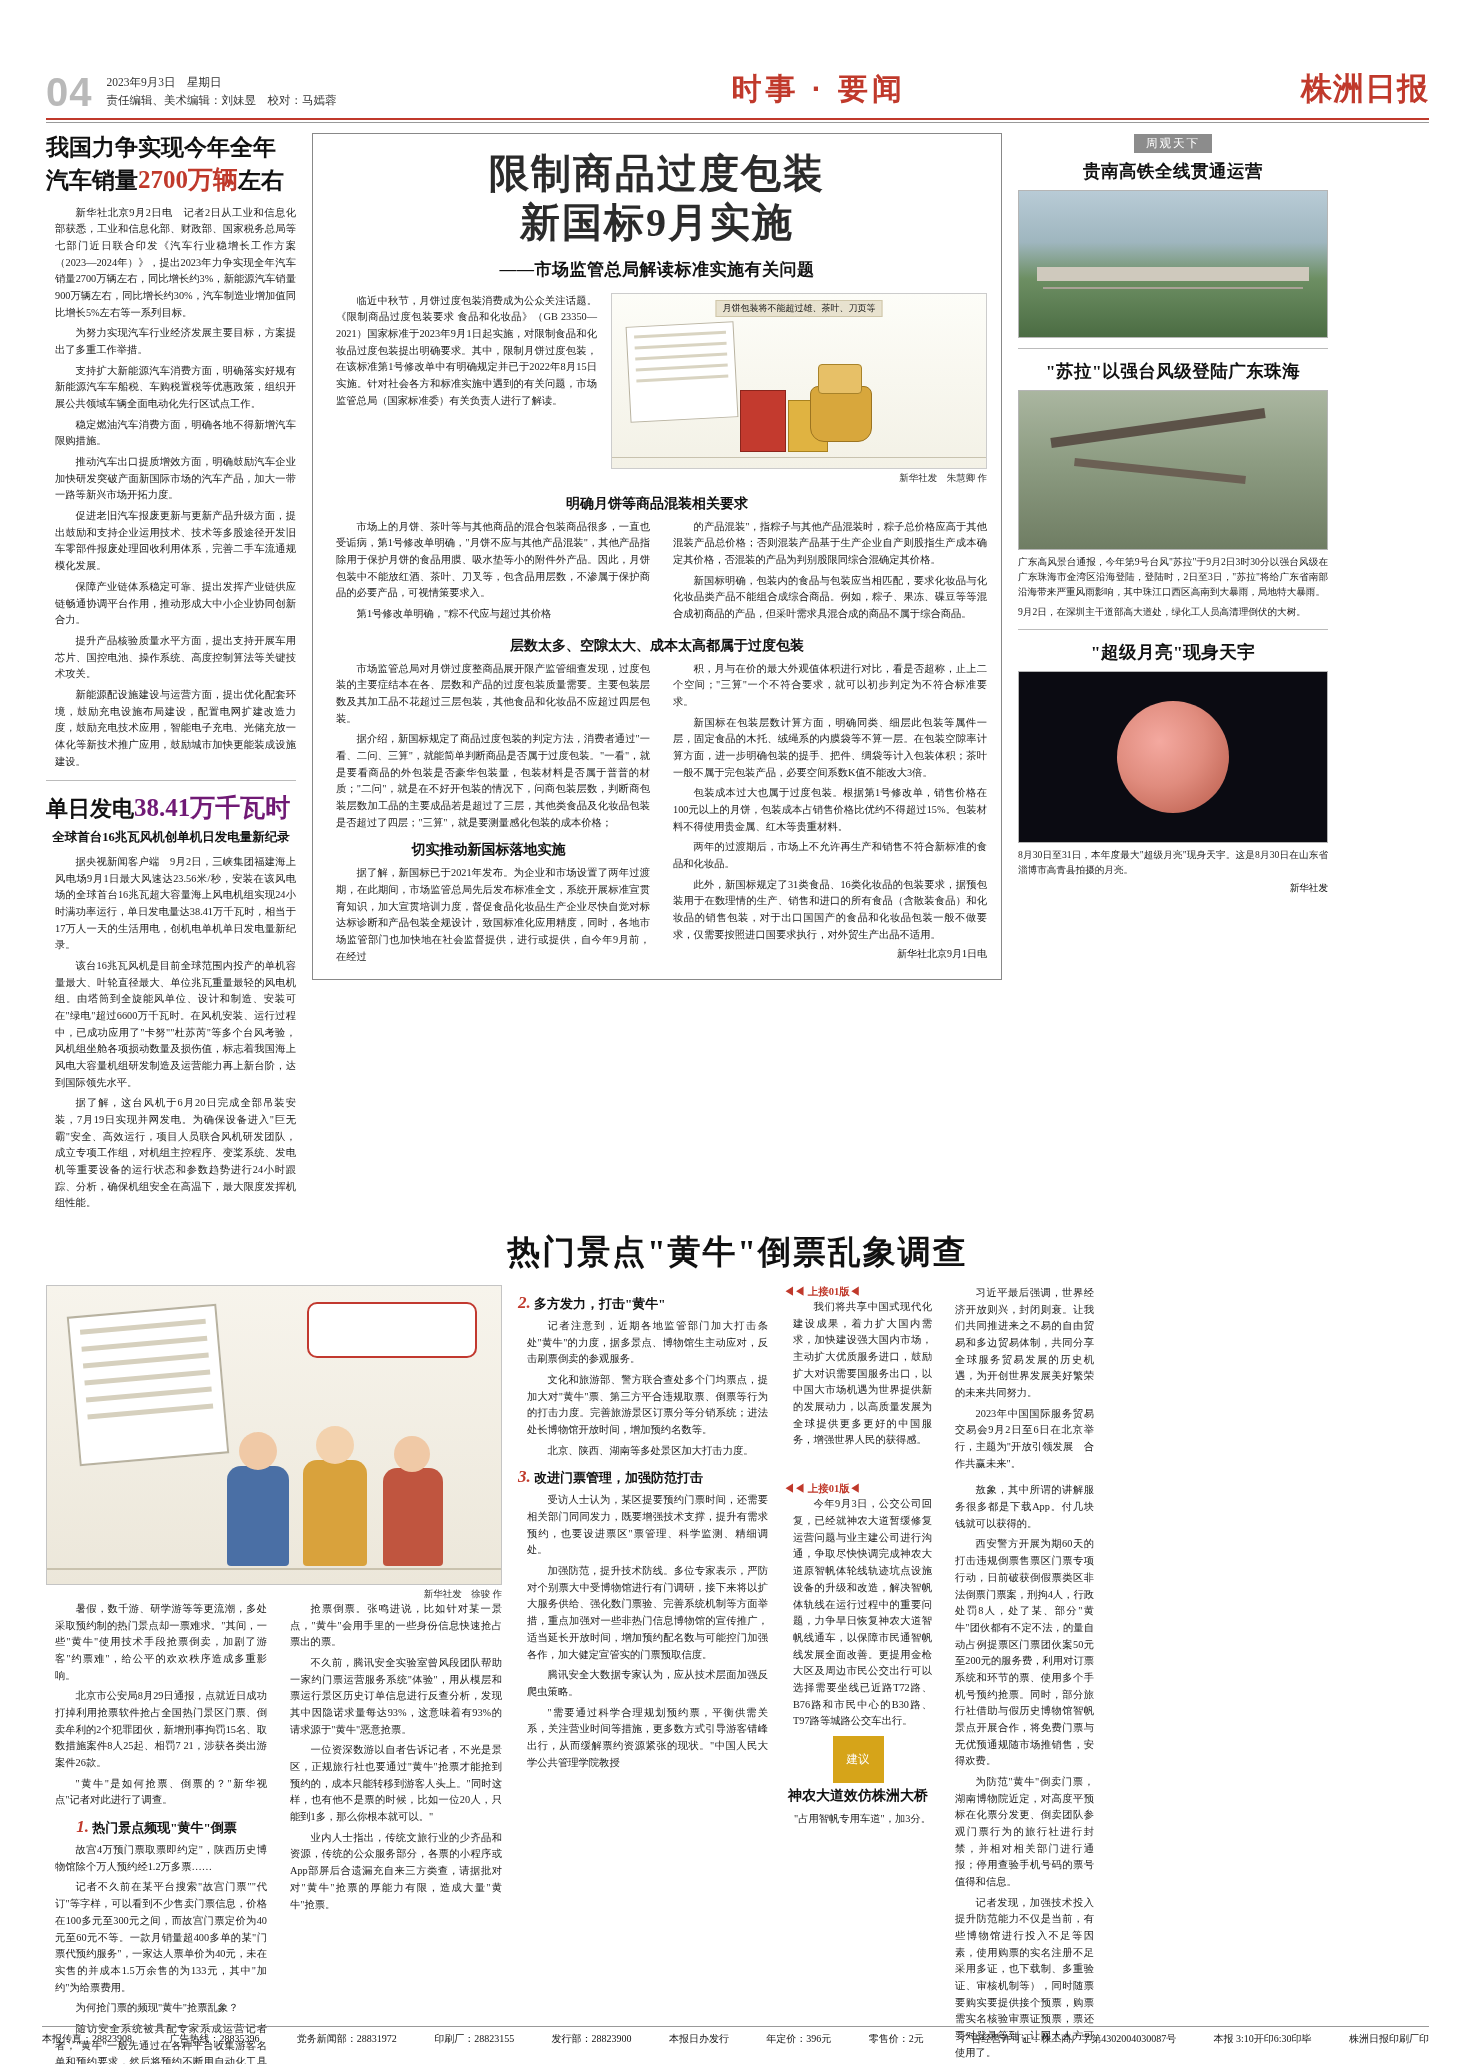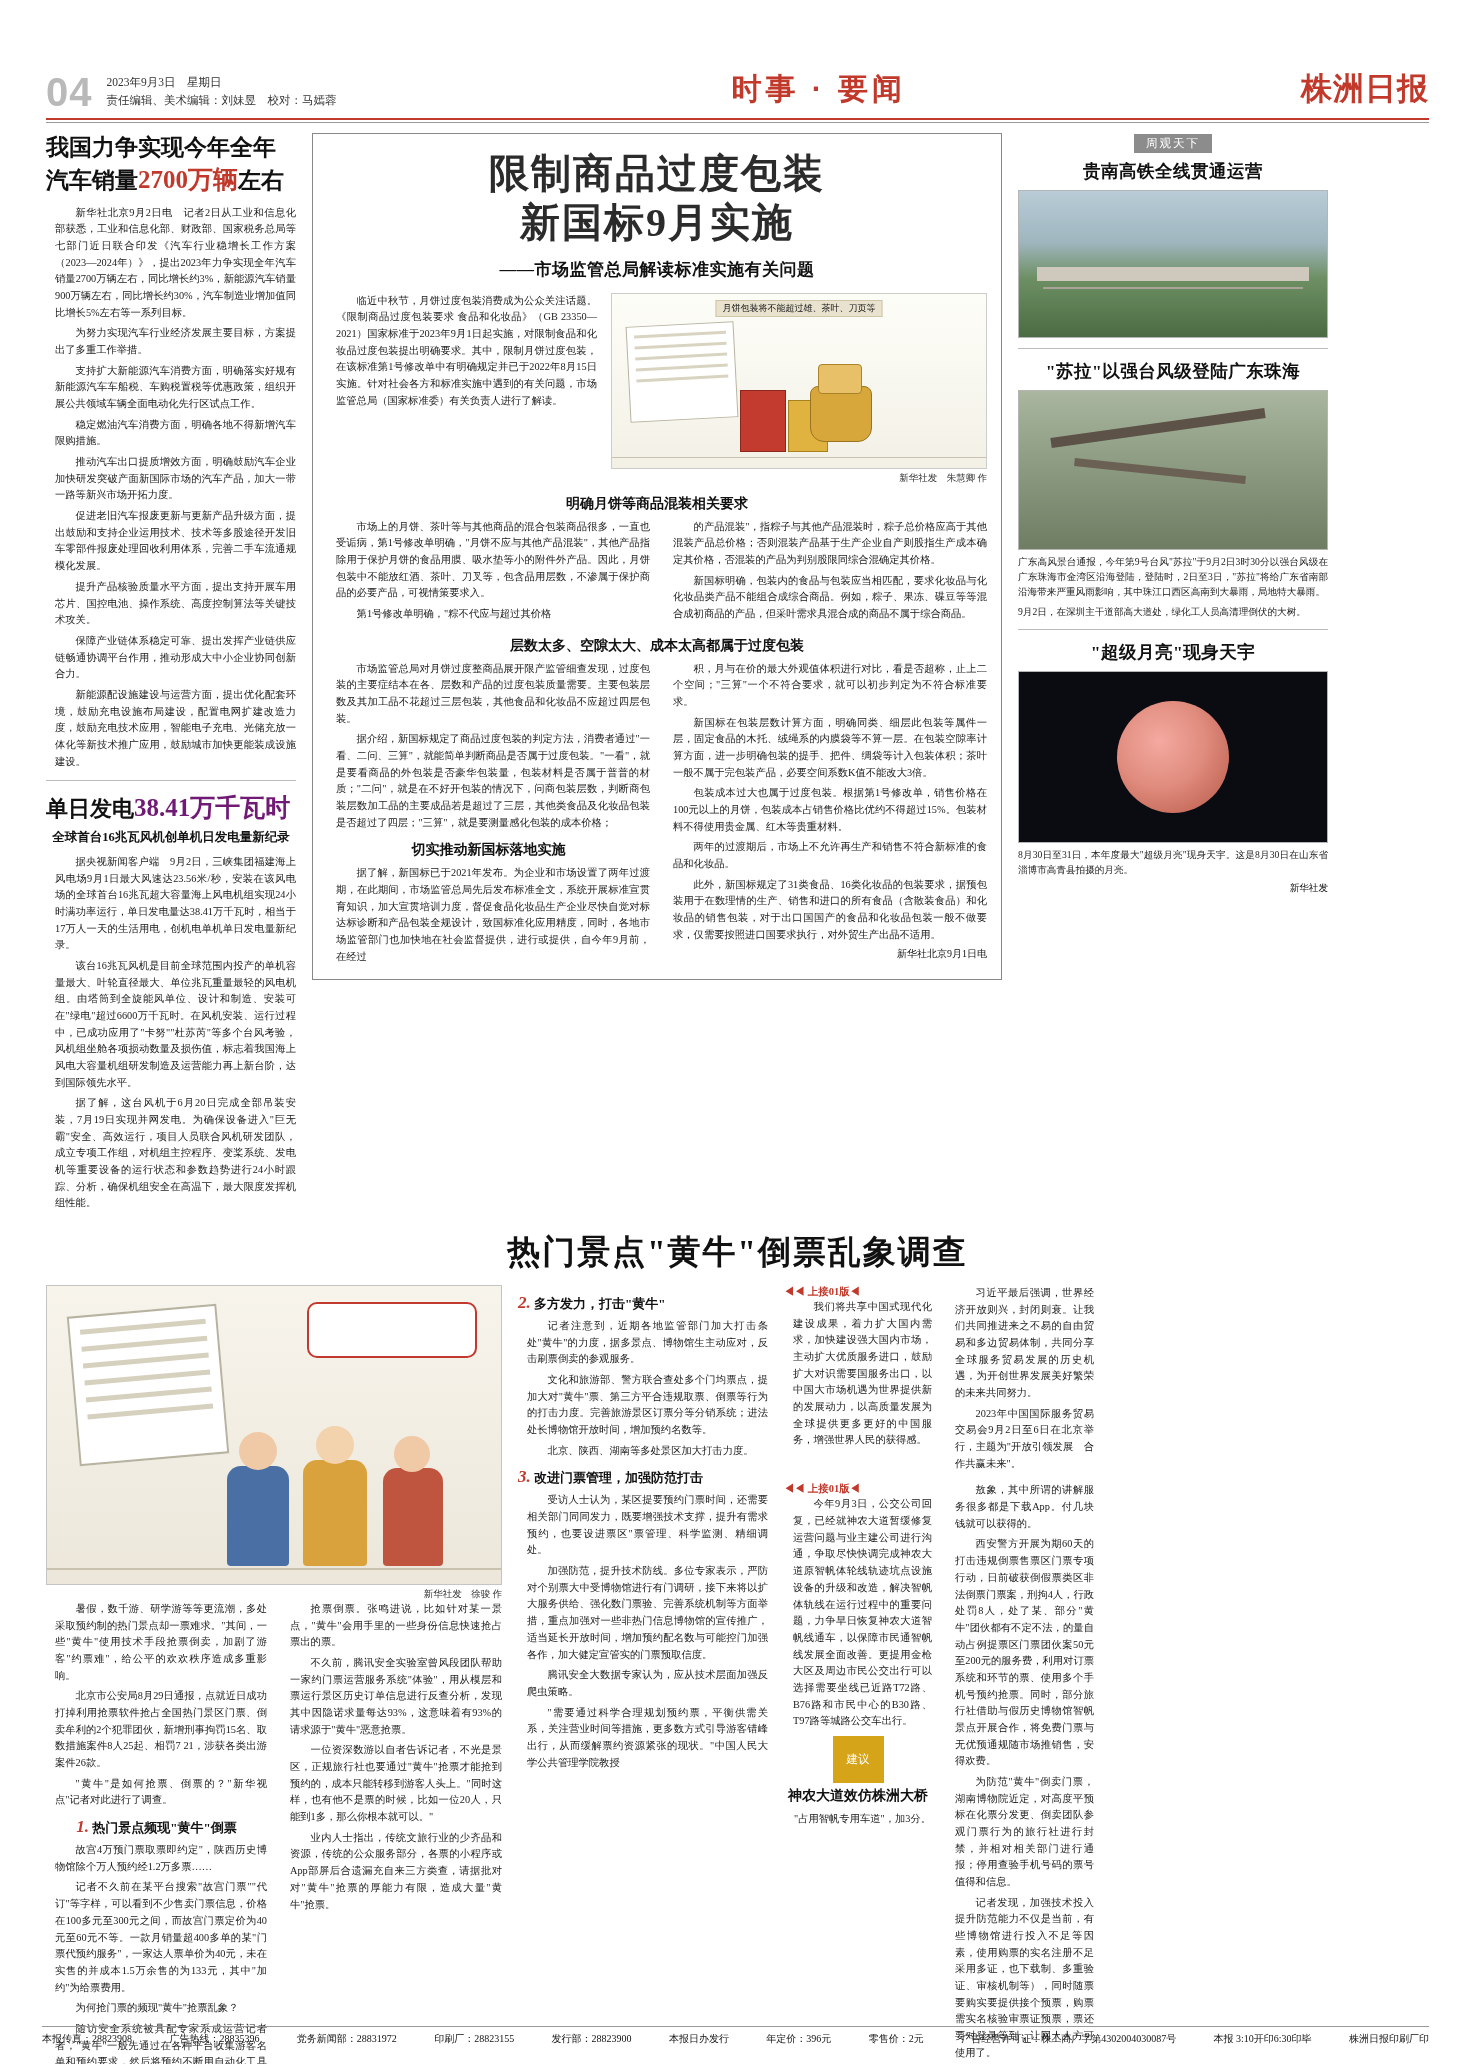--- a/index.html
+++ b/index.html
@@ -144,22 +144,22 @@
         <span>我国力争实现今年全年</span><br>
         <span>汽车销量</span><span class="num">2700万辆</span><span>左右</span>
       </div>
       <div class="body-text">
         <p>新华社北京9月2日电　记者2日从工业和信息化部获悉，工业和信息化部、财政部、国家税务总局等七部门近日联合印发《汽车行业稳增长工作方案（2023—2024年）》，提出2023年力争实现全年汽车销量2700万辆左右，同比增长约3%，新能源汽车销量900万辆左右，同比增长约30%，汽车制造业增加值同比增长5%左右等一系列目标。</p>
         <p>为努力实现汽车行业经济发展主要目标，方案提出了多重工作举措。</p>
         <p>支持扩大新能源汽车消费方面，明确落实好规有新能源汽车车船税、车购税置税等优惠政策，组织开展公共领域车辆全面电动化先行区试点工作。</p>
         <p>稳定燃油汽车消费方面，明确各地不得新增汽车限购措施。</p>
         <p>推动汽车出口提质增效方面，明确鼓励汽车企业加快研发突破产面新国际市场的汽车产品，加大一带一路等新兴市场开拓力度。</p>
         <p>促进老旧汽车报废更新与更新产品升级方面，提出鼓励和支持企业运用技术、技术等多股途径开发旧车零部件报废处理回收利用体系，完善二手车流通规模化发展。</p>
+        <p>保障产业链体系稳定可靠、提出发挥产业链供应链畅通协调平台作用，推动形成大中小企业协同创新合力。</p>
         <p>提升产品核验质量水平方面，提出支持开展车用芯片、国控电池、操作系统、高度控制算法等关键技术攻关。</p>
-        <p>保障产业链体系稳定可靠、提出发挥产业链供应链畅通协调平台作用，推动形成大中小企业协同创新合力。</p>
         <p>新能源配设施建设与运营方面，提出优化配套环境，鼓励充电设施布局建设，配置电网扩建改造力度，鼓励充电技术应用，智能电子充电、光储充放一体化等新技术推广应用，鼓励城市加快更能装成设施建设。</p>
       </div>
 
       <div class="hr-d"></div>
 
       <div class="hl2">
         <span>单日发电</span><span class="num">38.41万千瓦时</span>
       </div>
       <div class="sub2">全球首台16兆瓦风机创单机日发电量新纪录</div>
       <div class="body-text">

